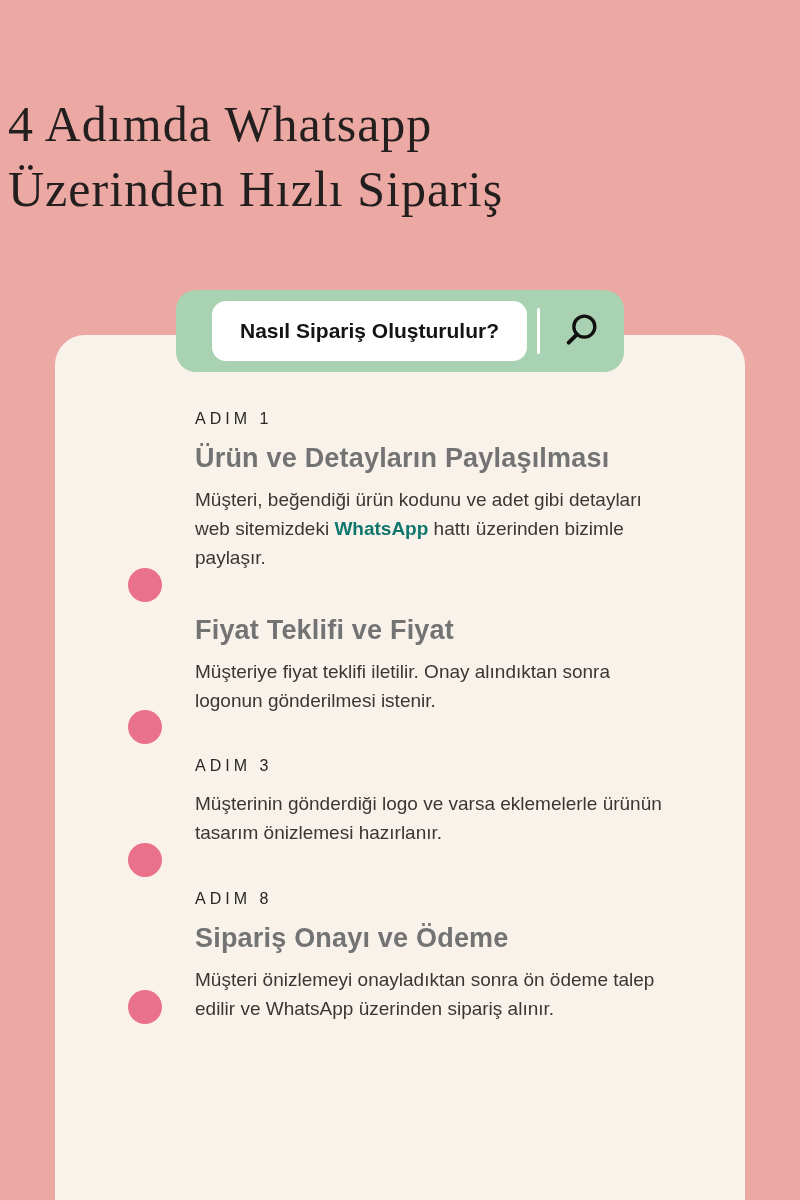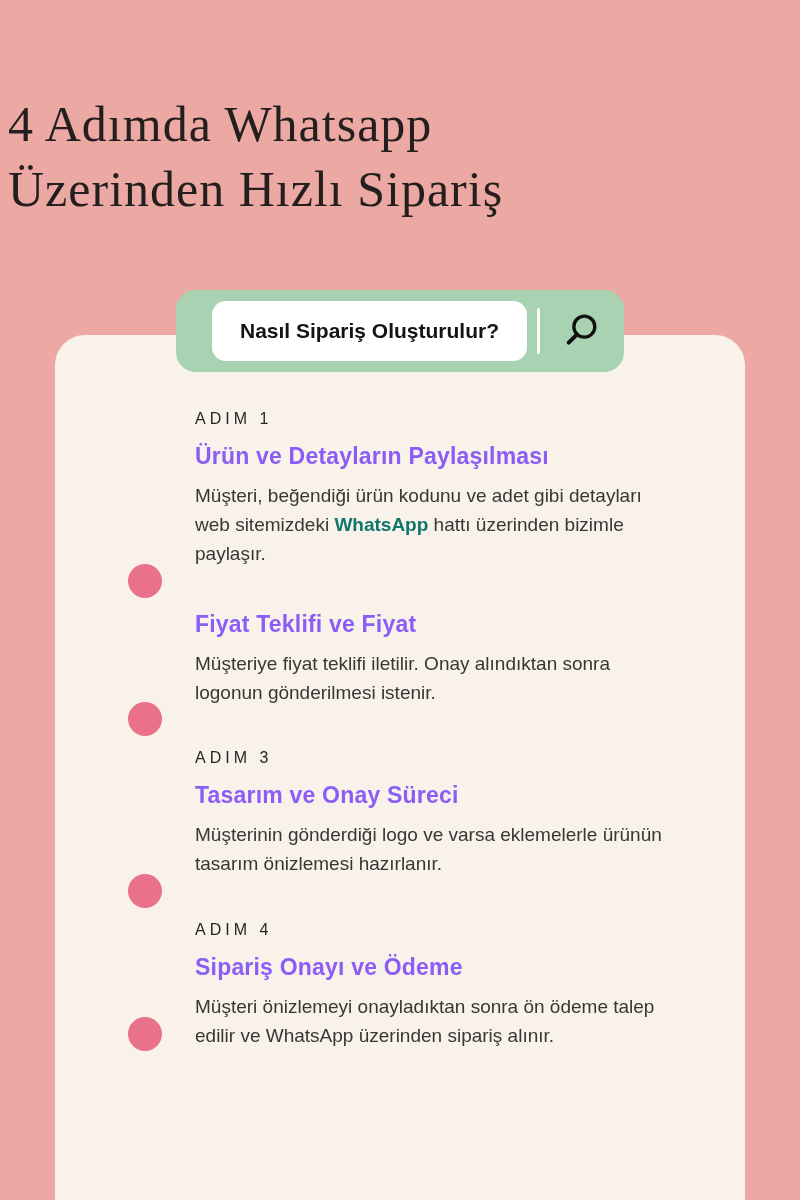--- a/index.html
+++ b/index.html
@@ -145,23 +145,23 @@
 
   .step-kicker {
     font-size: 16px;
     letter-spacing: 4px;
     font-weight: 500;
     color: #262626;
     margin-bottom: 15px;
   }
 
   .step-heading {
-    font-size: 23px;
+    font-size: 27px;
     font-weight: bold;
-    color: #8b5cf6;
+    color: #737373;
     margin-bottom: 12px;
     letter-spacing: 0.2px;
   }
 
   .step-body {
     font-size: 19px;
     line-height: 1.52;
     color: #3a3634;
     max-width: 478px;
   }
@@ -203,32 +203,31 @@
       </div>
     </div>
 
     <div class="step">
       <div class="step-marker">
         <div class="dot"></div>
         <div class="connector"></div>
       </div>
       <div class="step-content">
         <div class="step-kicker">ADIM 3</div>
-        <div class="step-heading">Tasarım  ve Onay Süreci</div>
         <div class="step-body">Müşterinin gönderdiği logo ve varsa eklemelerle ürünün tasarım önizlemesi hazırlanır.</div>
       </div>
     </div>
 
     <div class="step">
       <div class="step-marker">
         <div class="dot"></div>
 
       </div>
       <div class="step-content">
-        <div class="step-kicker">ADIM 4</div>
+        <div class="step-kicker">ADIM 8</div>
         <div class="step-heading">Sipariş Onayı ve Ödeme</div>
         <div class="step-body">Müşteri önizlemeyi onayladıktan sonra ön ödeme talep edilir ve WhatsApp üzerinden sipariş alınır.</div>
       </div>
     </div>
 
   </div>
 </div>
 
 <div class="search-bar">
   <div class="search-pill">Nasıl Sipariş Oluşturulur?</div>

